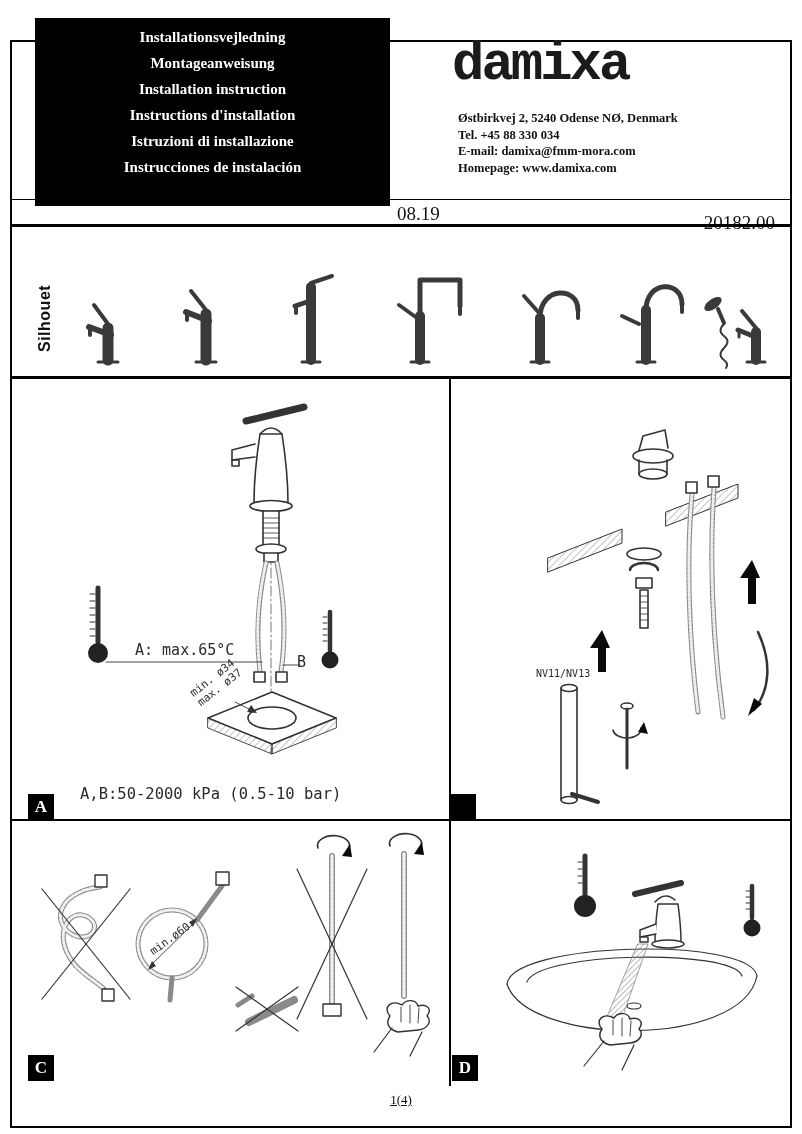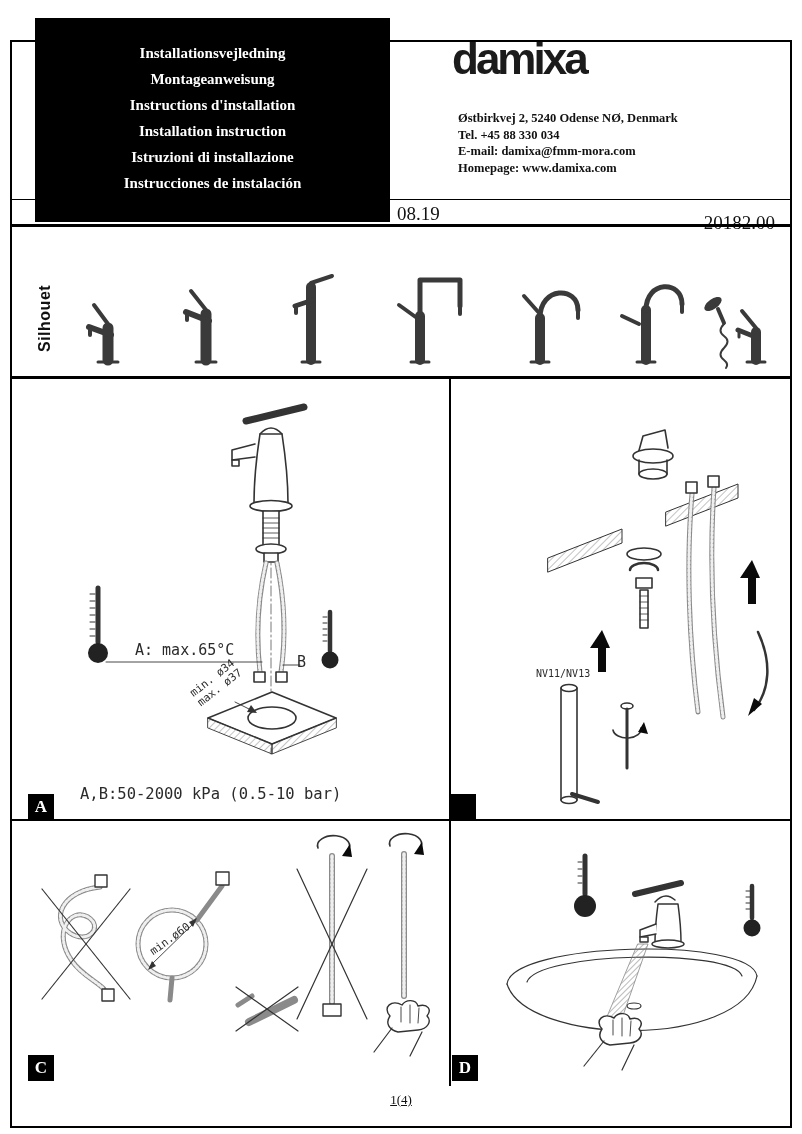--- a/index.html
+++ b/index.html
@@ -3,41 +3,41 @@
 <meta charset="utf-8">
 <style>
   html,body{margin:0;padding:0;background:#fff;}
   body{width:802px;height:1134px;position:relative;font-family:"Liberation Serif",serif;color:#111;}
   .abs{position:absolute;}
   .serif{font-family:"Liberation Serif",serif;}
   .mono{font-family:"DejaVu Sans Mono",monospace;color:#2b2b2b;}
   .page-frame{left:10px;top:40px;width:778px;height:1084px;border:2px solid #000;}
   .lang-box{left:35px;top:18px;width:355px;height:182px;background:#000;color:#fff;text-align:center;}
   .lang-box div{font-weight:bold;font-size:15px;line-height:26px;white-space:nowrap;}
-  .brand{left:452px;top:34px;font-size:44px;font-weight:700;letter-spacing:-3px;color:#1b1b1b;font-family:Liberation Sans, sans-serif;}
+  .brand{left:452px;top:34px;font-size:54px;font-weight:700;letter-spacing:-3px;color:#1b1b1b;font-family:Liberation Mono, monospace;}
   .addr{left:458px;top:110px;font-size:12.5px;font-weight:bold;line-height:16.5px;}
   .rule{background:#000;}
   .meta{font-size:19px;}
   .series-label{font-family:"Liberation Sans",sans-serif;font-weight:bold;font-size:16px;letter-spacing:0.5px;transform-origin:0 0;transform:rotate(-90deg);}
   .panel-label{width:26px;height:26px;background:#000;color:#fff;text-align:center;line-height:26px;font-size:17px;font-weight:bold;font-family:"Liberation Serif",serif;}
   .technote{font-size:15px;letter-spacing:0;white-space:nowrap;}
   .dimnote{font-size:11px;line-height:12px;white-space:nowrap;}
   .pagenum{left:0;right:0;text-align:center;top:1092px;font-size:13px;text-decoration:underline;}
   svg{display:block;}
 </style>
 </head>
 <body>
 
 <div class="abs page-frame"></div>
 
-<div class="abs lang-box" style="padding-top:22px;">
+<div class="abs lang-box" style="padding-top:6px;">
   <div>Installationsvejledning</div>
   <div>Montageanweisung</div>
+  <div>Installation instruction</div>
   <div>Instructions d'installation</div>
-  <div>Installation instruction</div>
   <div>Istruzioni di installazione</div>
   <div>Instrucciones de instalación</div>
 </div>
 
 <div class="abs brand">damixa</div>
 <div class="abs addr">
   <div>Østbirkvej 2, 5240 Odense NØ, Denmark</div>
   <div>Tel. +45 88 330 034</div>
   <div>E-mail: damixa@fmm-mora.com</div>
   <div>Homepage: www.damixa.com</div>

